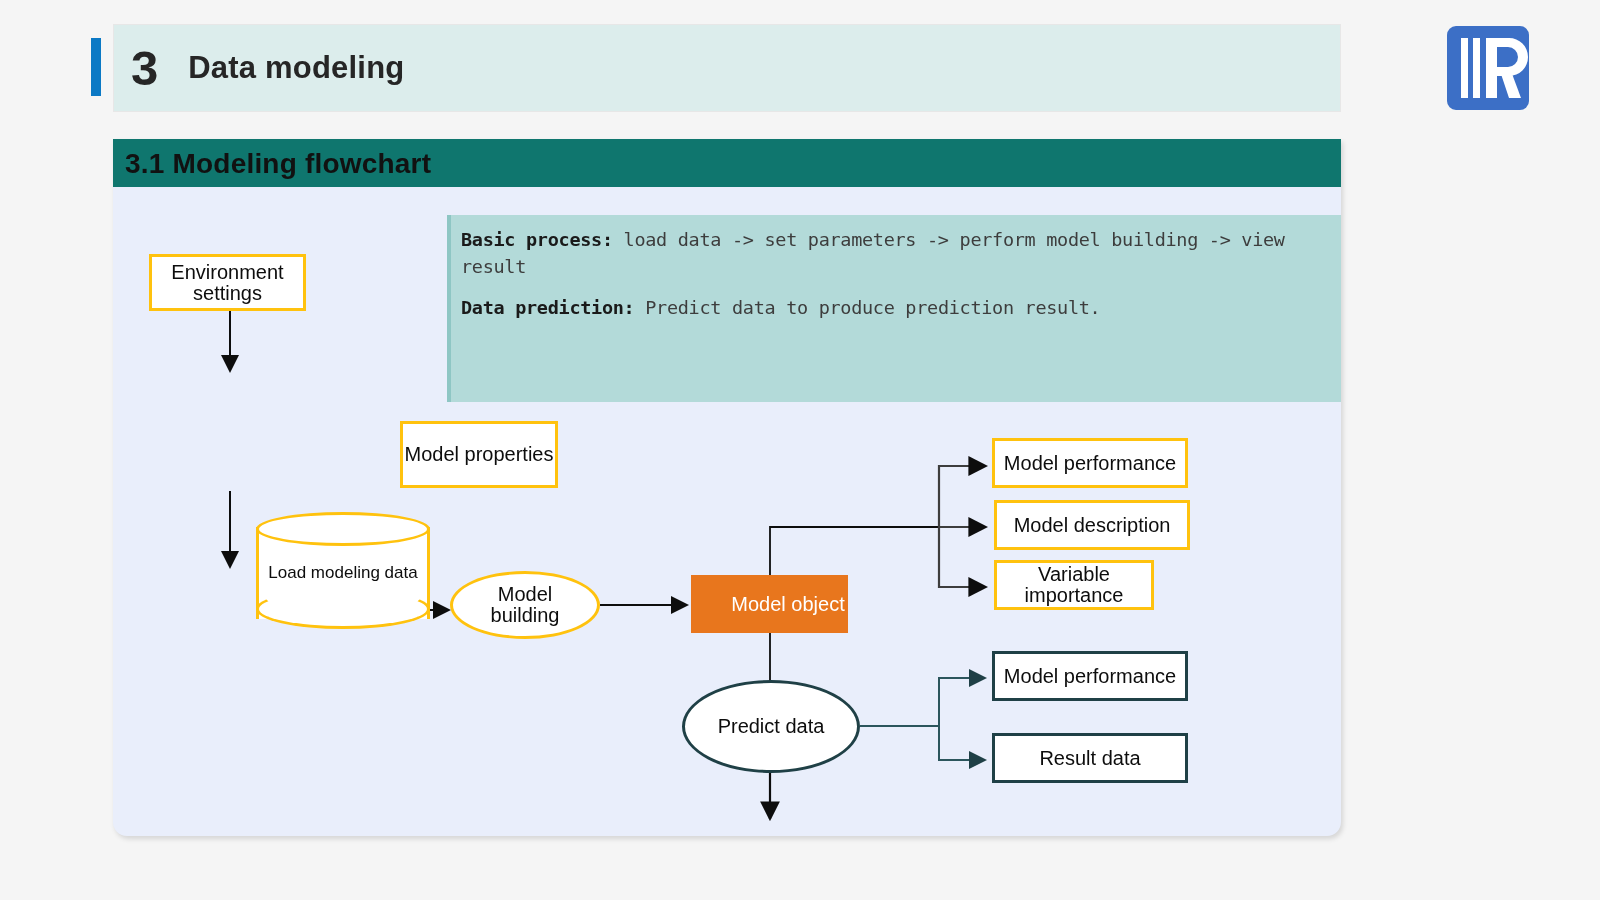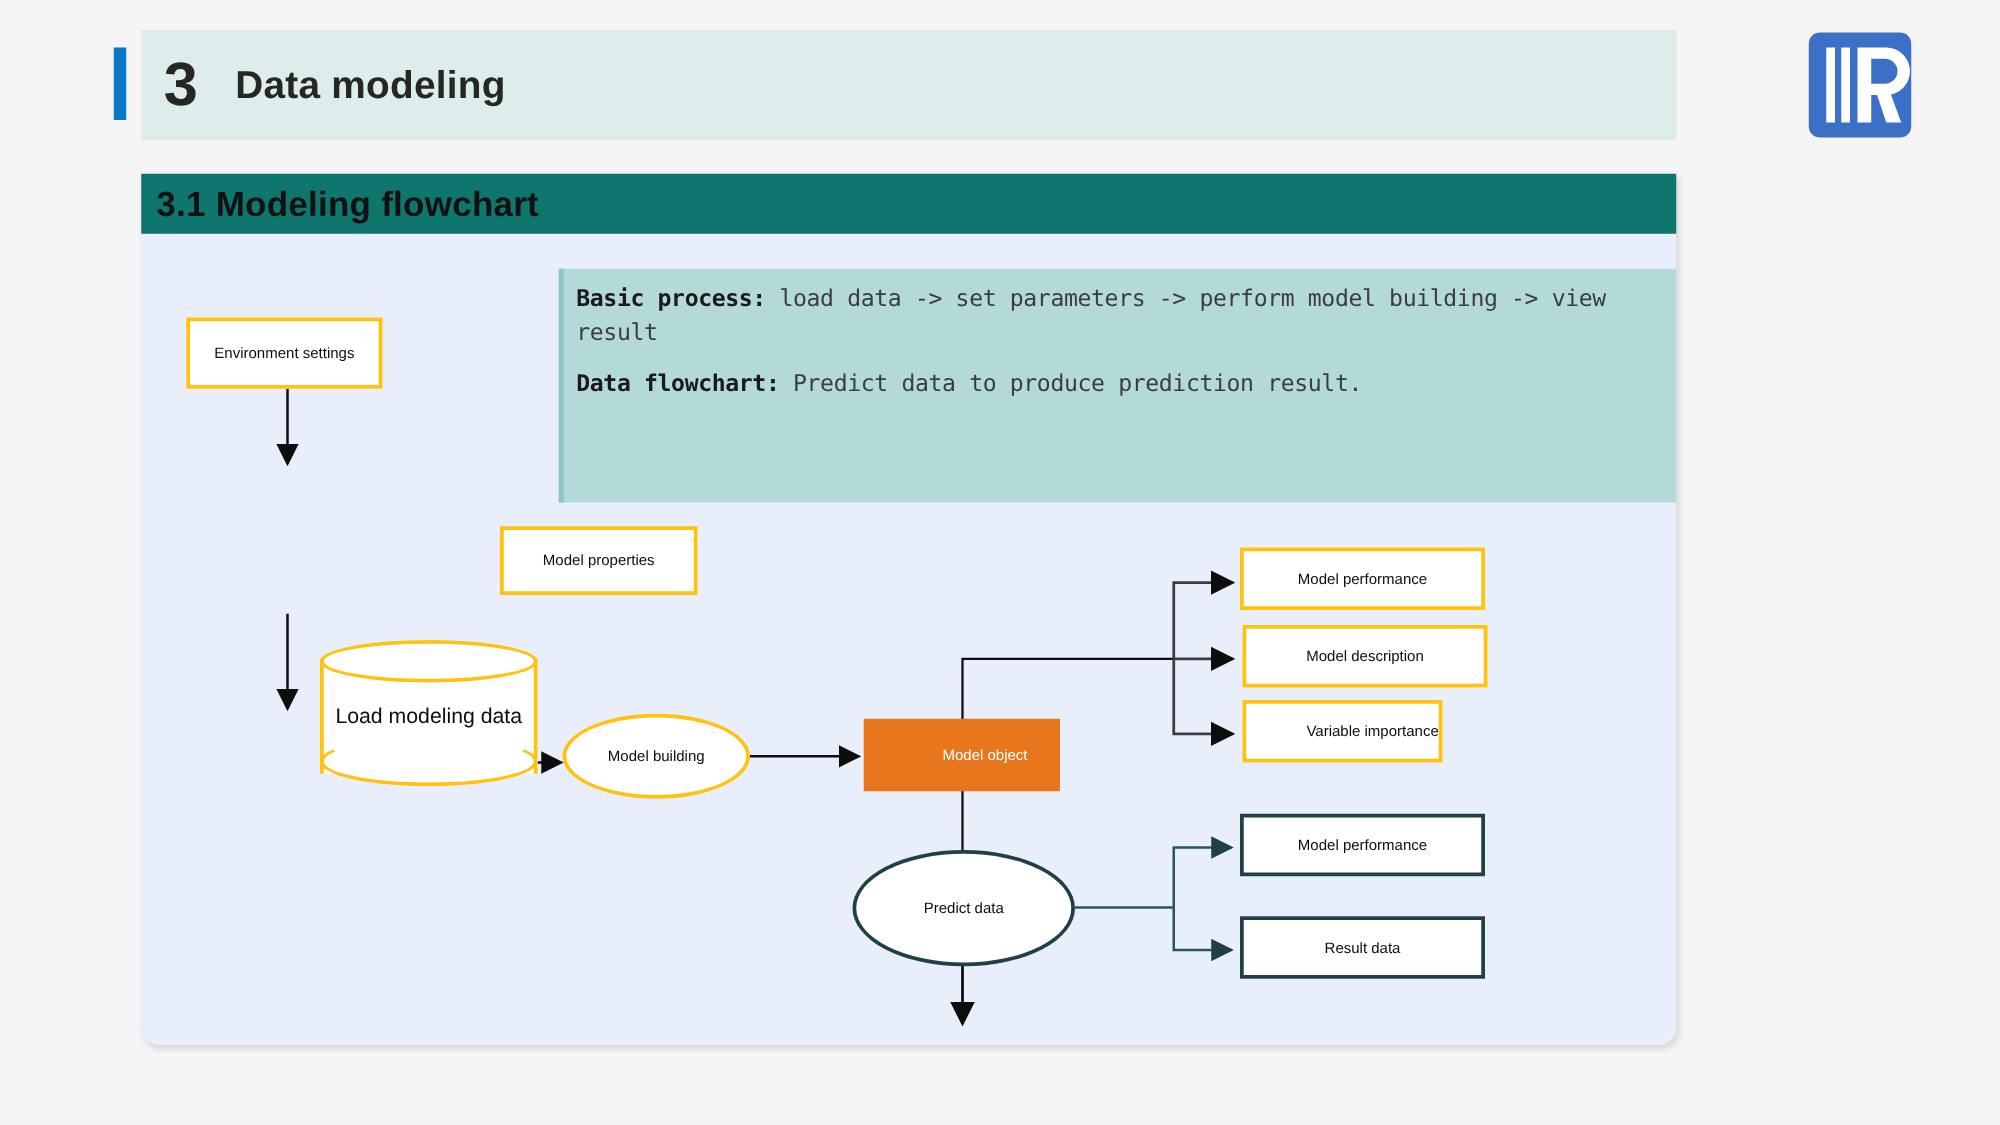--- a/index.html
+++ b/index.html
@@ -142,21 +142,21 @@
   }
 
   .node {
     position: absolute;
     display: flex;
     align-items: center;
     justify-content: center;
     text-align: center;
     box-sizing: border-box;
     color: #0d0d0d;
-    font-size: 12px;
+    font-size: 20px;
     line-height: 21px;
   }
 
   
   .rect-gold {
     background: #ffffff;
     border: 3px solid #ffc20e;
   }
   .rect-teal {
     background: #ffffff;
@@ -268,21 +268,21 @@
 
     <div id="section-bar">
       <div id="section-title">3.1 Modeling flowchart</div>
     </div>
 
     <div id="desc-box">
       <p class="desc-para">
         <span class="desc-lead">Basic process:</span><span> load data -&gt; set parameters -&gt; perform model building -&gt; view result</span>
       </p>
       <p class="desc-para">
-        <span class="desc-lead">Data flowchart:</span><span> Predict data to produce prediction result.</span>
+        <span class="desc-lead">Data prediction:</span><span> Predict data to produce prediction result.</span>
       </p>
     </div>
 
     <div id="flow">
 
       <svg id="connectors">
         <defs>
           <marker id="arrow-dark" markerWidth="9" markerHeight="9" refX="8" refY="4.5" orient="auto">
             <path d="M0,0 L9,4.5 L0,9 z" fill="#0d0d0d"></path>
           </marker>
@@ -316,21 +316,21 @@
         <span>Environment settings</span>
       </div>
 
       <div id="node-load">
         <div class="cyl-body"></div>
         <div class="cyl-bottom"></div>
         <div class="cyl-top"></div>
         <div class="cyl-label">Load modeling data</div>
       </div>
 
-      <div class="node rect-gold" style="left:287px;top:282px;width:158px;height:55px;">
+      <div class="node rect-gold" style="left:287px;top:282px;width:158px;height:67px;">
         <span>Model properties</span>
       </div>
 
 
       <div class="node ellipse-gold" style="left:337px;top:432px;width:150px;height:68px;">
         <span style="display:block;max-width:96px;">Model building</span>
       </div>
 
       <div class="node rect-orange" style="left:578px;top:436px;width:157px;height:58px;padding-left:37px;">
         <span>Model object</span>

